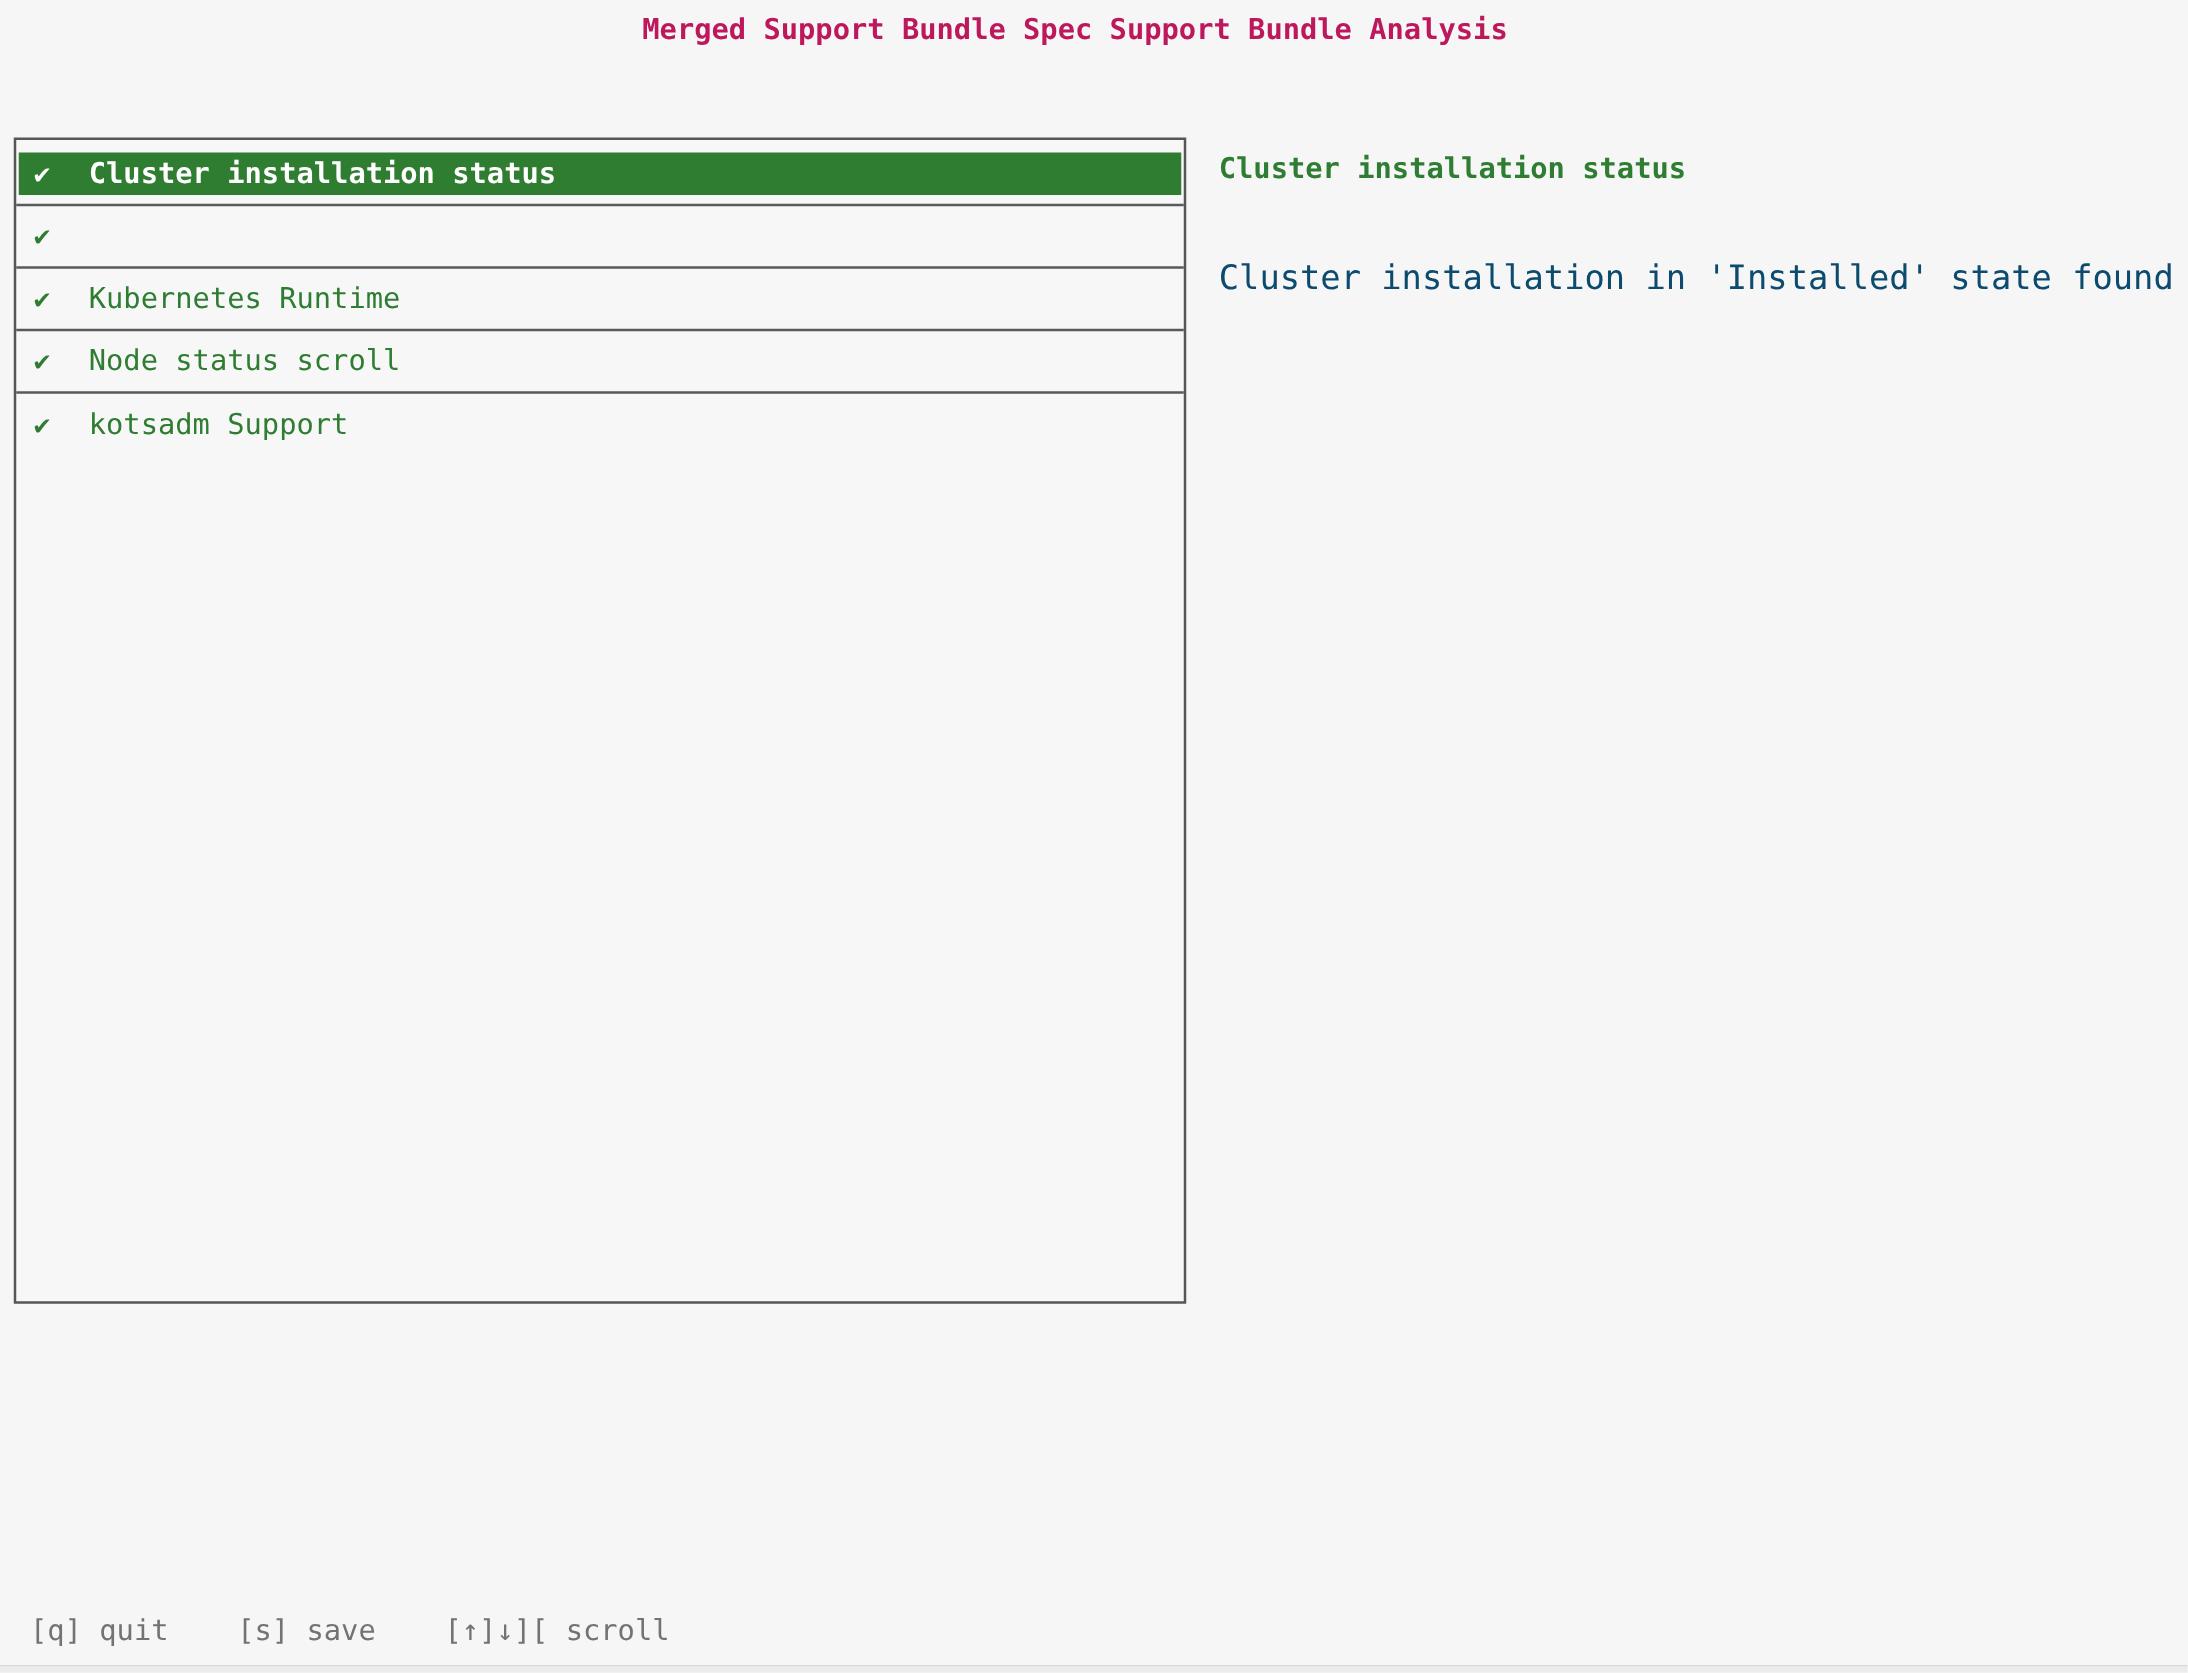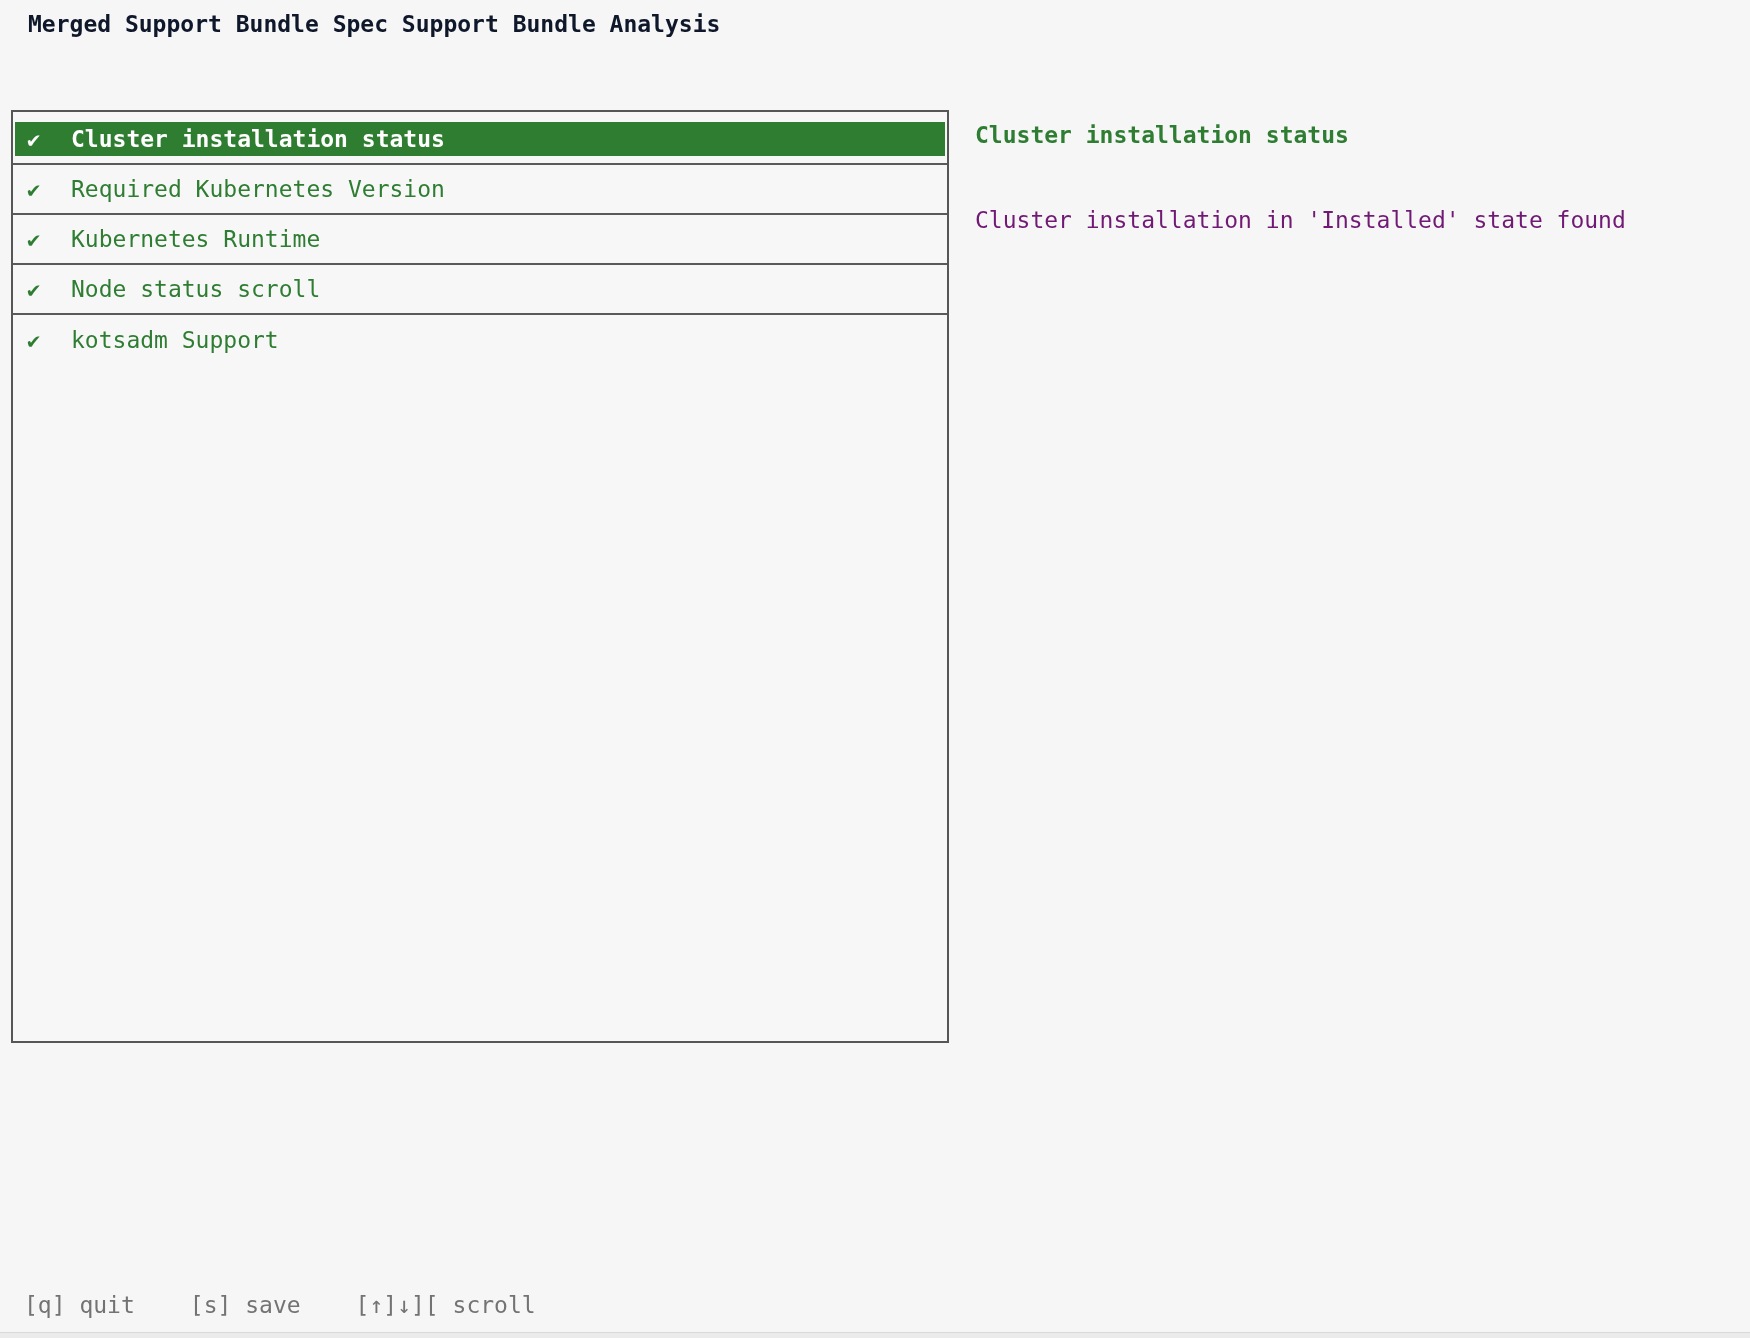--- a/index.html
+++ b/index.html
@@ -13,25 +13,25 @@
     overflow: hidden;
     background: #f6f6f6;
     font-family: "DejaVu Sans Mono", "Liberation Mono", monospace;
   }
 
   .window-title {
     position: absolute;
     top: 11px;
     left: 0;
     width: 1720px;
+    text-align: center;
     font-size: 23px;
     font-weight: bold;
-    color: #0f172a;
+    color: #be185d;
     white-space: pre;
-    margin-left: 28px;
   }
 
   .list-panel {
     position: absolute;
     left: 11px;
     top: 110px;
     width: 938px;
     height: 933px;
     box-sizing: border-box;
     border: 2px solid #565656;
@@ -78,22 +78,22 @@
     top: 122px;
     font-size: 23px;
     font-weight: bold;
     color: #2e7d32;
     white-space: pre;
   }
   .detail-message {
     position: absolute;
     left: 975px;
     top: 207px;
-    font-size: 23px;
-    color: #701a75;
+    font-size: 27px;
+    color: #0c4a6e;
     white-space: pre;
   }
 
   .footer-hints {
     position: absolute;
     left: 24px;
     top: 1292px;
     font-size: 23px;
     color: #737373;
     white-space: pre;
@@ -119,21 +119,20 @@
 <div class="list-panel">
     <div class="list-row selected divided">
       <div class="row-inner">
         <span class="check-icon">✔</span>
         <span>Cluster installation status</span>
       </div>
     </div>
     <div class="list-row divided">
       <div class="row-inner">
         <span class="check-icon">✔</span>
-        <span>Required Kubernetes Version</span>
       </div>
     </div>
     <div class="list-row divided">
       <div class="row-inner">
         <span class="check-icon">✔</span>
         <span>Kubernetes Runtime</span>
       </div>
     </div>
     <div class="list-row divided">
       <div class="row-inner">

